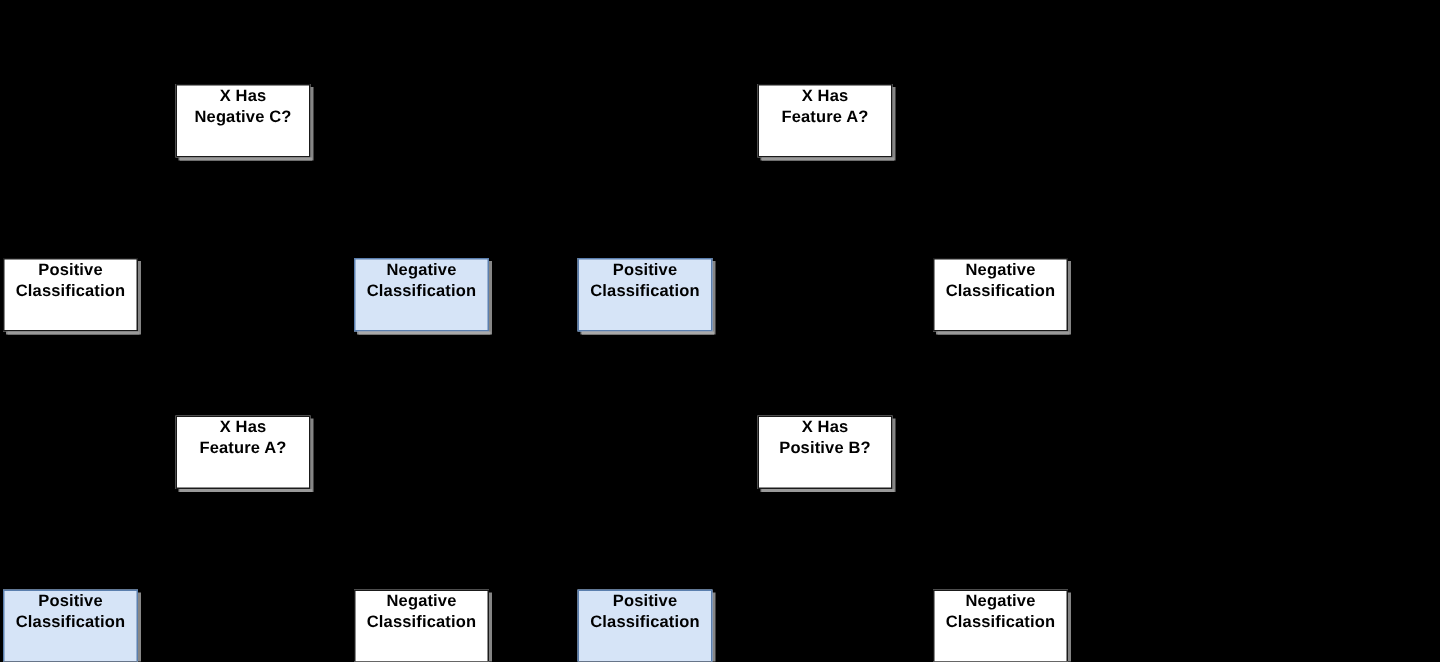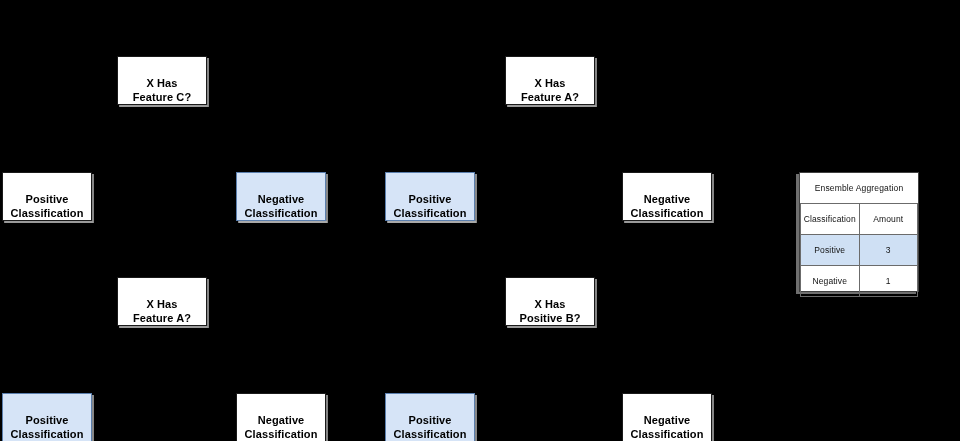--- a/index.html
+++ b/index.html
@@ -24,21 +24,21 @@
 
   
   .node {
     position: absolute;
     box-sizing: border-box;
     width: 90px;
     height: 49px;
     display: flex;
     flex-direction: column;
     align-items: center;
-    justify-content: flex-end;
+    justify-content: flex-start;
     text-align: center;
     font-size: 11px;
     font-weight: bold;
     line-height: 14px;
     letter-spacing: 0.1px;
     color: #000000;
     background: #ffffff;
     border: 1px solid #1a1a1a;
     box-shadow: 2px 2px 0 0 rgba(140,140,140,0.95);
   }
@@ -116,21 +116,21 @@
   <div class="edge" style="left:46px; top:221px; width:1px; height:30px;"></div>
   <div class="edge" style="left:46px; top:251px; width:116px; height:1px;"></div>
   <div class="edge" style="left:162px; top:251px; width:1px; height:26px;"></div>
   <div class="edge" style="left:162px; top:326px; width:1px; height:35px;"></div>
   <div class="edge" style="left:46px; top:361px; width:235px; height:1px;"></div>
   <div class="edge" style="left:46px; top:361px; width:1px; height:32px;"></div>
   <div class="edge" style="left:281px; top:361px; width:1px; height:32px;"></div>
 
   <div class="node" style="left:117px; top:56px;">
     <span class="ln">X Has</span>
-    <span class="ln">Feature C?</span>
+    <span class="ln">Negative C?</span>
   </div>
 
   <div class="node" style="left:2px; top:172px;">
     <span class="ln">Positive</span>
     <span class="ln">Classification</span>
   </div>
 
   <div class="node blue" style="left:236px; top:172px;">
     <span class="ln">Negative</span>
     <span class="ln">Classification</span>
@@ -188,35 +188,14 @@
   <div class="node blue" style="left:385px; top:393px;">
     <span class="ln">Positive</span>
     <span class="ln">Classification</span>
   </div>
 
   <div class="node" style="left:622px; top:393px;">
     <span class="ln">Negative</span>
     <span class="ln">Classification</span>
   </div>
 
-  <div class="table-wrap">
-    <table>
-      <tbody>
-        <tr>
-          <td class="title" colspan="2">Ensemble Aggregation</td>
-        </tr>
-        <tr>
-          <td>Classification</td>
-          <td>Amount</td>
-        </tr>
-        <tr class="highlight">
-          <td>Positive</td>
-          <td>3</td>
-        </tr>
-        <tr>
-          <td>Negative</td>
-          <td>1</td>
-        </tr>
-      </tbody>
-    </table>
-  </div>
 
 </div>
 
 </body></html>

